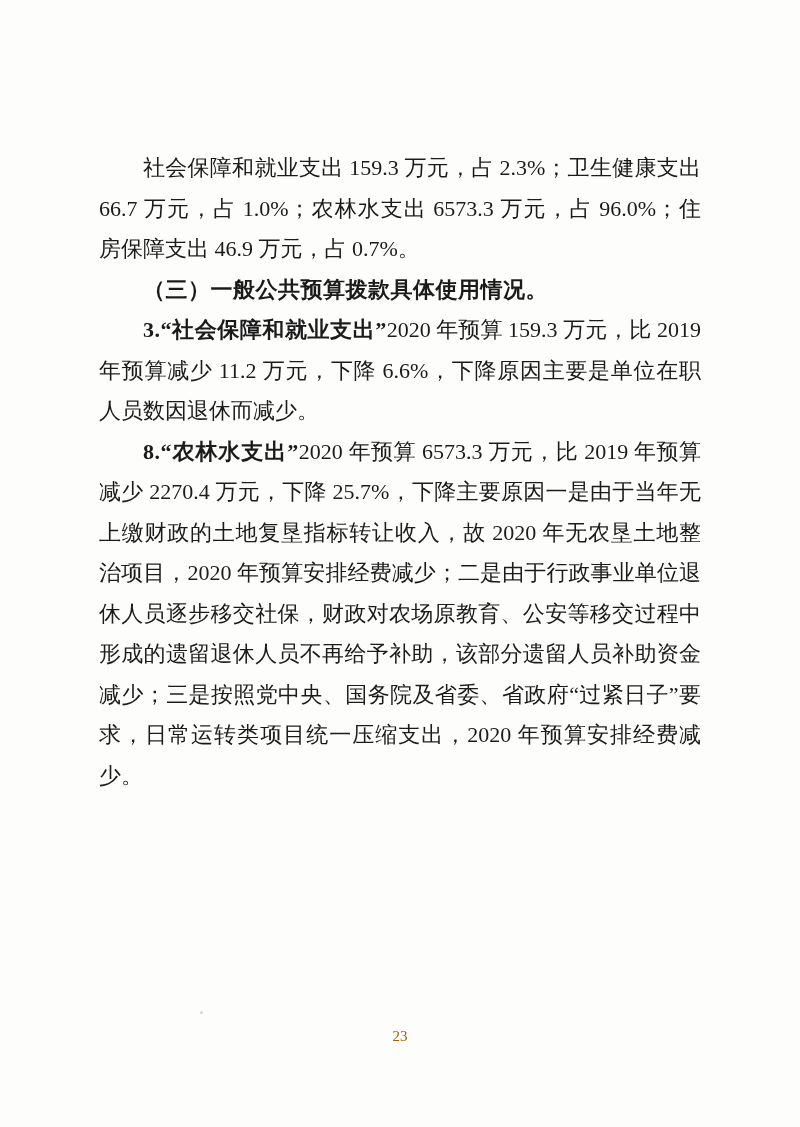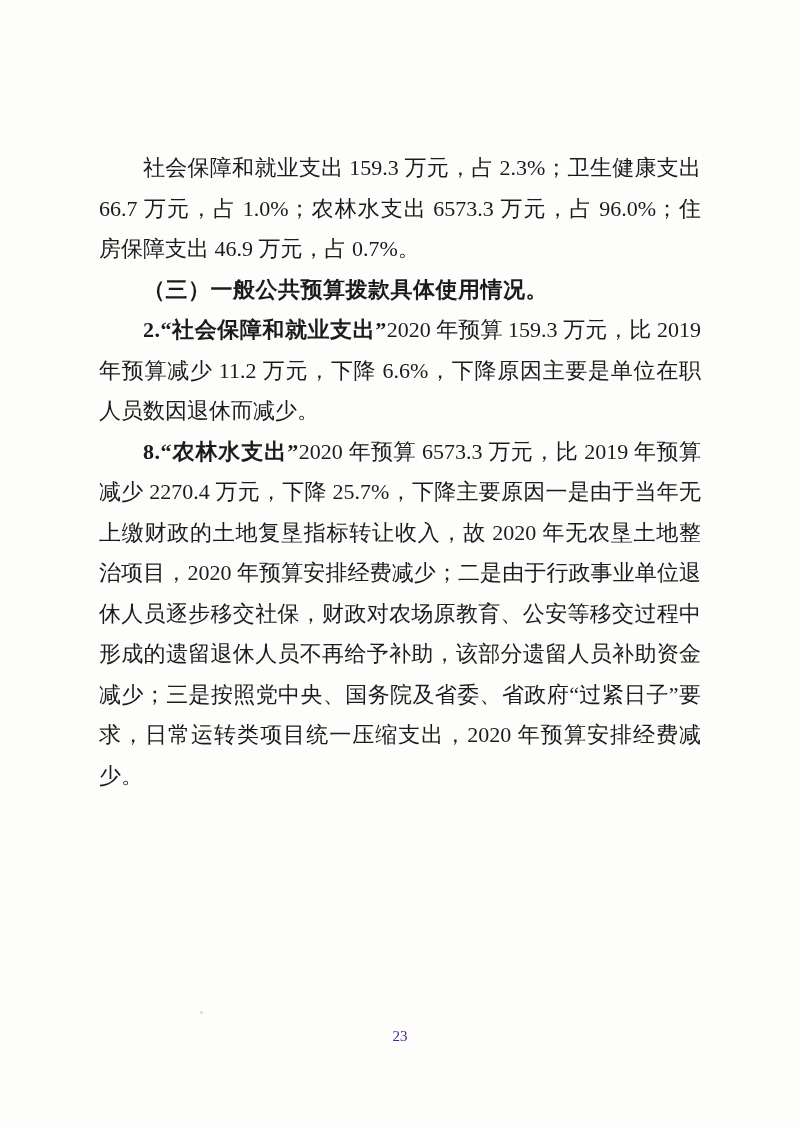--- a/index.html
+++ b/index.html
@@ -46,21 +46,21 @@
     letter-spacing: 0.5px;
     font-family: Liberation Serif, serif;
   }
   .page-number {
     position: absolute;
     top: 1028px;
     left: 0;
     width: 100%;
     text-align: center;
     font-size: 15px;
-    color: #4c1d95;
+    color: #a16207;
   }
   .speck {
     position: absolute;
     left: 200px;
     top: 1011px;
     width: 3px;
     height: 3px;
     background: #d8d8d4;
     border-radius: 50%;
   }
@@ -68,21 +68,21 @@
 </head>
 <body>
 
 <div class="page">
   <div class="body-text">
 
     <p class="para">社会保障和就业支出 159.3 万元，占 2.3%；卫生健康支出 66.7 万元，占 1.0%；农林水支出 6573.3 万元，占 96.0%；住房保障支出 46.9 万元，占 0.7%。</p>
 
     <p class="para heading">（三）一般公共预算拨款具体使用情况。</p>
 
-    <p class="para"><span class="lead">2.“社会保障和就业支出”</span><span>2020 年预算 159.3 万元，比 2019 年预算减少 11.2 万元，下降 6.6%，下降原因主要是单位在职人员数因退休而减少。</span></p>
+    <p class="para"><span class="lead">3.“社会保障和就业支出”</span><span>2020 年预算 159.3 万元，比 2019 年预算减少 11.2 万元，下降 6.6%，下降原因主要是单位在职人员数因退休而减少。</span></p>
 
 
     <p class="para"><span class="lead">8.“农林水支出”</span><span>2020 年预算 6573.3 万元，比 2019 年预算减少 2270.4 万元，下降 25.7%，下降主要原因一是由于当年无上缴财政的土地复垦指标转让收入，故 2020 年无农垦土地整治项目，2020 年预算安排经费减少；二是由于行政事业单位退休人员逐步移交社保，财政对农场原教育、公安等移交过程中形成的遗留退休人员不再给予补助，该部分遗留人员补助资金减少；三是按照党中央、国务院及省委、省政府“过紧日子”要求，日常运转类项目统一压缩支出，2020 年预算安排经费减少。</span></p>
 
 
   </div>
 
   <div class="speck"></div>
 
   <div class="page-number">23</div>

